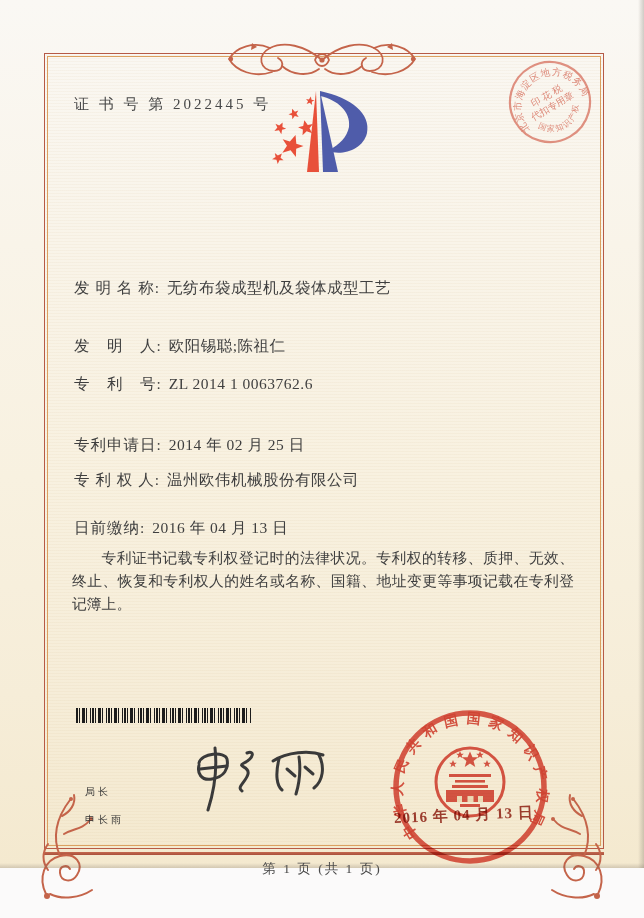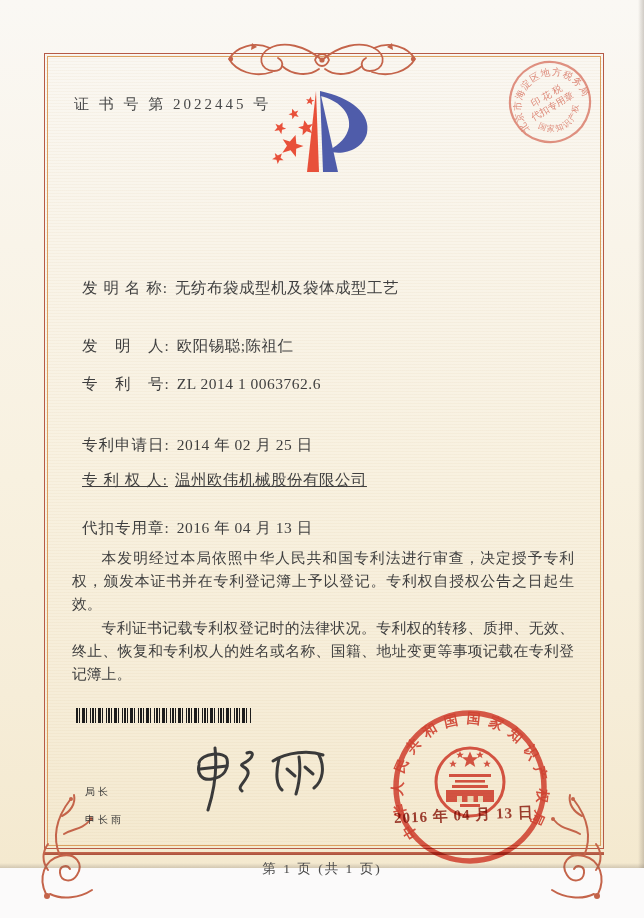--- a/index.html
+++ b/index.html
@@ -24,23 +24,23 @@
   .cert-no{position:absolute;left:74px;top:95px;font-size:15px;letter-spacing:3px;color:#474747;z-index:2;}
 
   .logo{position:absolute;left:268px;top:86px;z-index:2;}
 
   .title{position:absolute;top:192px;left:0;width:100%;text-align:center;
          font-size:34px;font-weight:600;letter-spacing:20px;padding-left:20px;box-sizing:border-box;
          color:#3a3a3a;z-index:2;}
 
   .fields{position:absolute;left:74px;top:0;z-index:2;}
   .field-row{position:absolute;left:0;white-space:nowrap;font-size:15.5px;color:#3f3f3f;}
-  .field-row .lbl{letter-spacing:1px;margin-left:8px;}
+  .field-row .lbl{letter-spacing:1px;}
   .field-row .val{margin-left:7px;letter-spacing:.5px;margin-top:40px;}
-  .fr0{top:278px;} .fr1{top:336px;} .fr2{top:374px;text-align:right;} .fr3{top:435px;} .fr4{top:470px;text-decoration:underline;} .fr5{top:518px;}
+  .fr0{top:278px;} .fr1{top:336px;} .fr2{top:374px;text-align:right;} .fr3{top:435px;} .fr4{top:470px;} .fr5{top:518px;}
 
   .body-text{position:absolute;left:72px;top:547px;width:502px;z-index:2;
          font-size:14.8px;line-height:23.2px;color:#3e3e3e;text-align:justify;}
   .body-text p{margin:0;text-indent:2em;}
 
   .barcode{position:absolute;left:76px;top:708px;width:176px;height:15px;z-index:2;
      background:repeating-linear-gradient(90deg,
        #1c1c1c 0 2px, rgba(0,0,0,0) 2px 3px,
        #1c1c1c 3px 4px, rgba(0,0,0,0) 4px 6px,
        #1c1c1c 6px 9px, rgba(0,0,0,0) 9px 10px,
@@ -157,26 +157,25 @@
     <div class="field-row fr2">
       <span class="lbl">专　利　号:</span><span class="val">ZL 2014 1 0063762.6</span>
     </div>
     <div class="field-row fr3">
       <span class="lbl">专利申请日:</span><span class="val">2014 年 02 月 25 日</span>
     </div>
     <div class="field-row fr4">
       <span class="lbl">专 利 权 人:</span><span class="val">温州欧伟机械股份有限公司</span>
     </div>
     <div class="field-row fr5">
-      <span class="lbl">代扣专用章:</span><span class="val">2016 年 04 月 13 日</span>
+      <span class="lbl">日前缴纳:</span><span class="val">2016 年 04 月 13 日</span>
     </div>
   </div>
 
   <div class="body-text">
-    <p>本发明经过本局依照中华人民共和国专利法进行审查，决定授予专利权，颁发本证书并在专利登记簿上予以登记。专利权自授权公告之日起生效。</p>
     <p>专利证书记载专利权登记时的法律状况。专利权的转移、质押、无效、终止、恢复和专利权人的姓名或名称、国籍、地址变更等事项记载在专利登记簿上。</p>
   </div>
 
   <div class="barcode"></div>
 
   <div class="director">
     <div>局长</div>
     <div>申长雨</div>
   </div>
 

